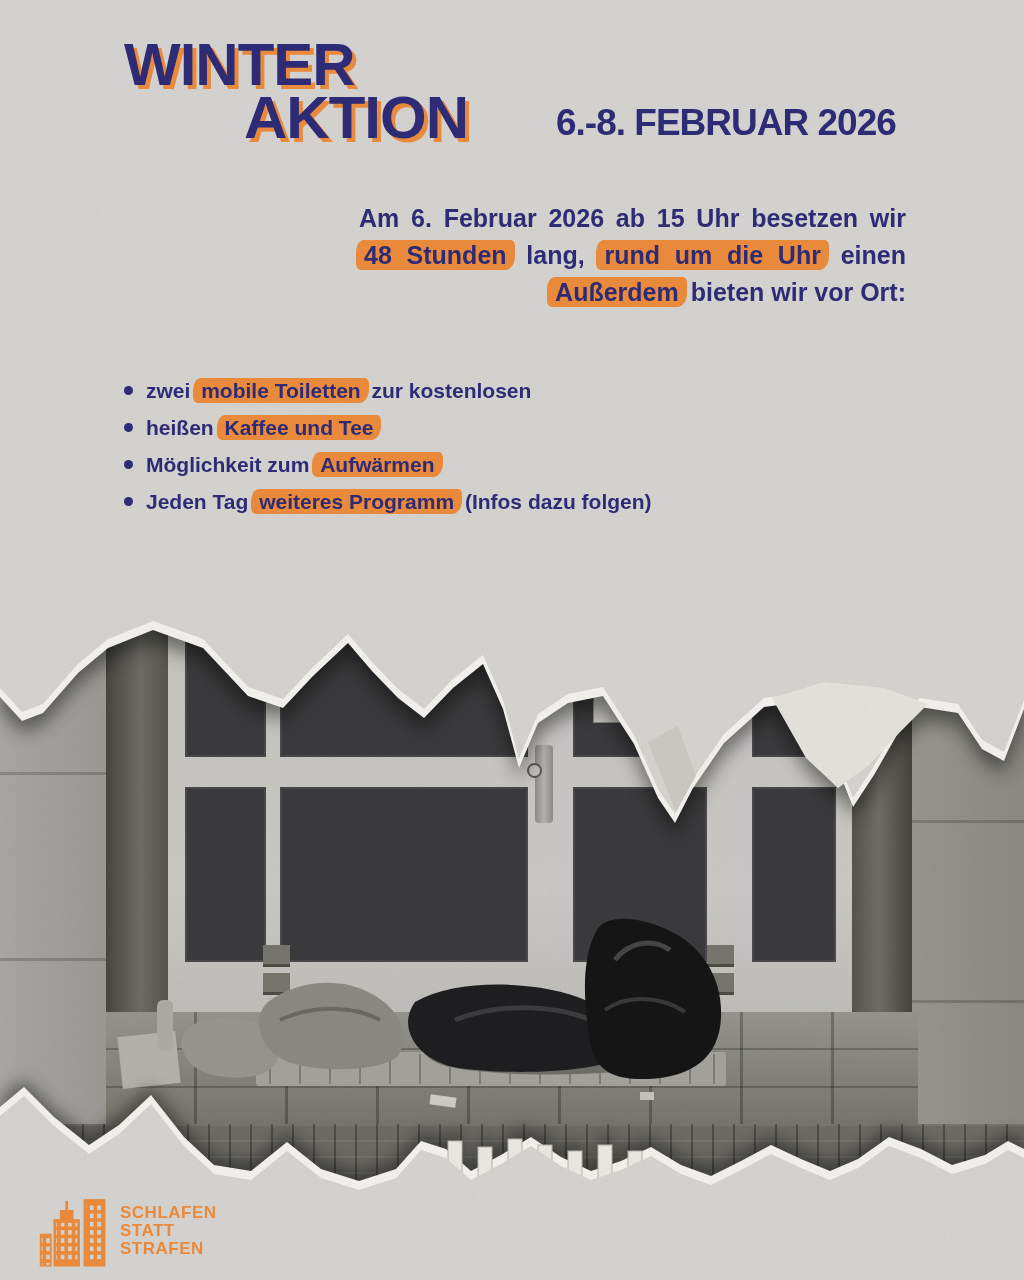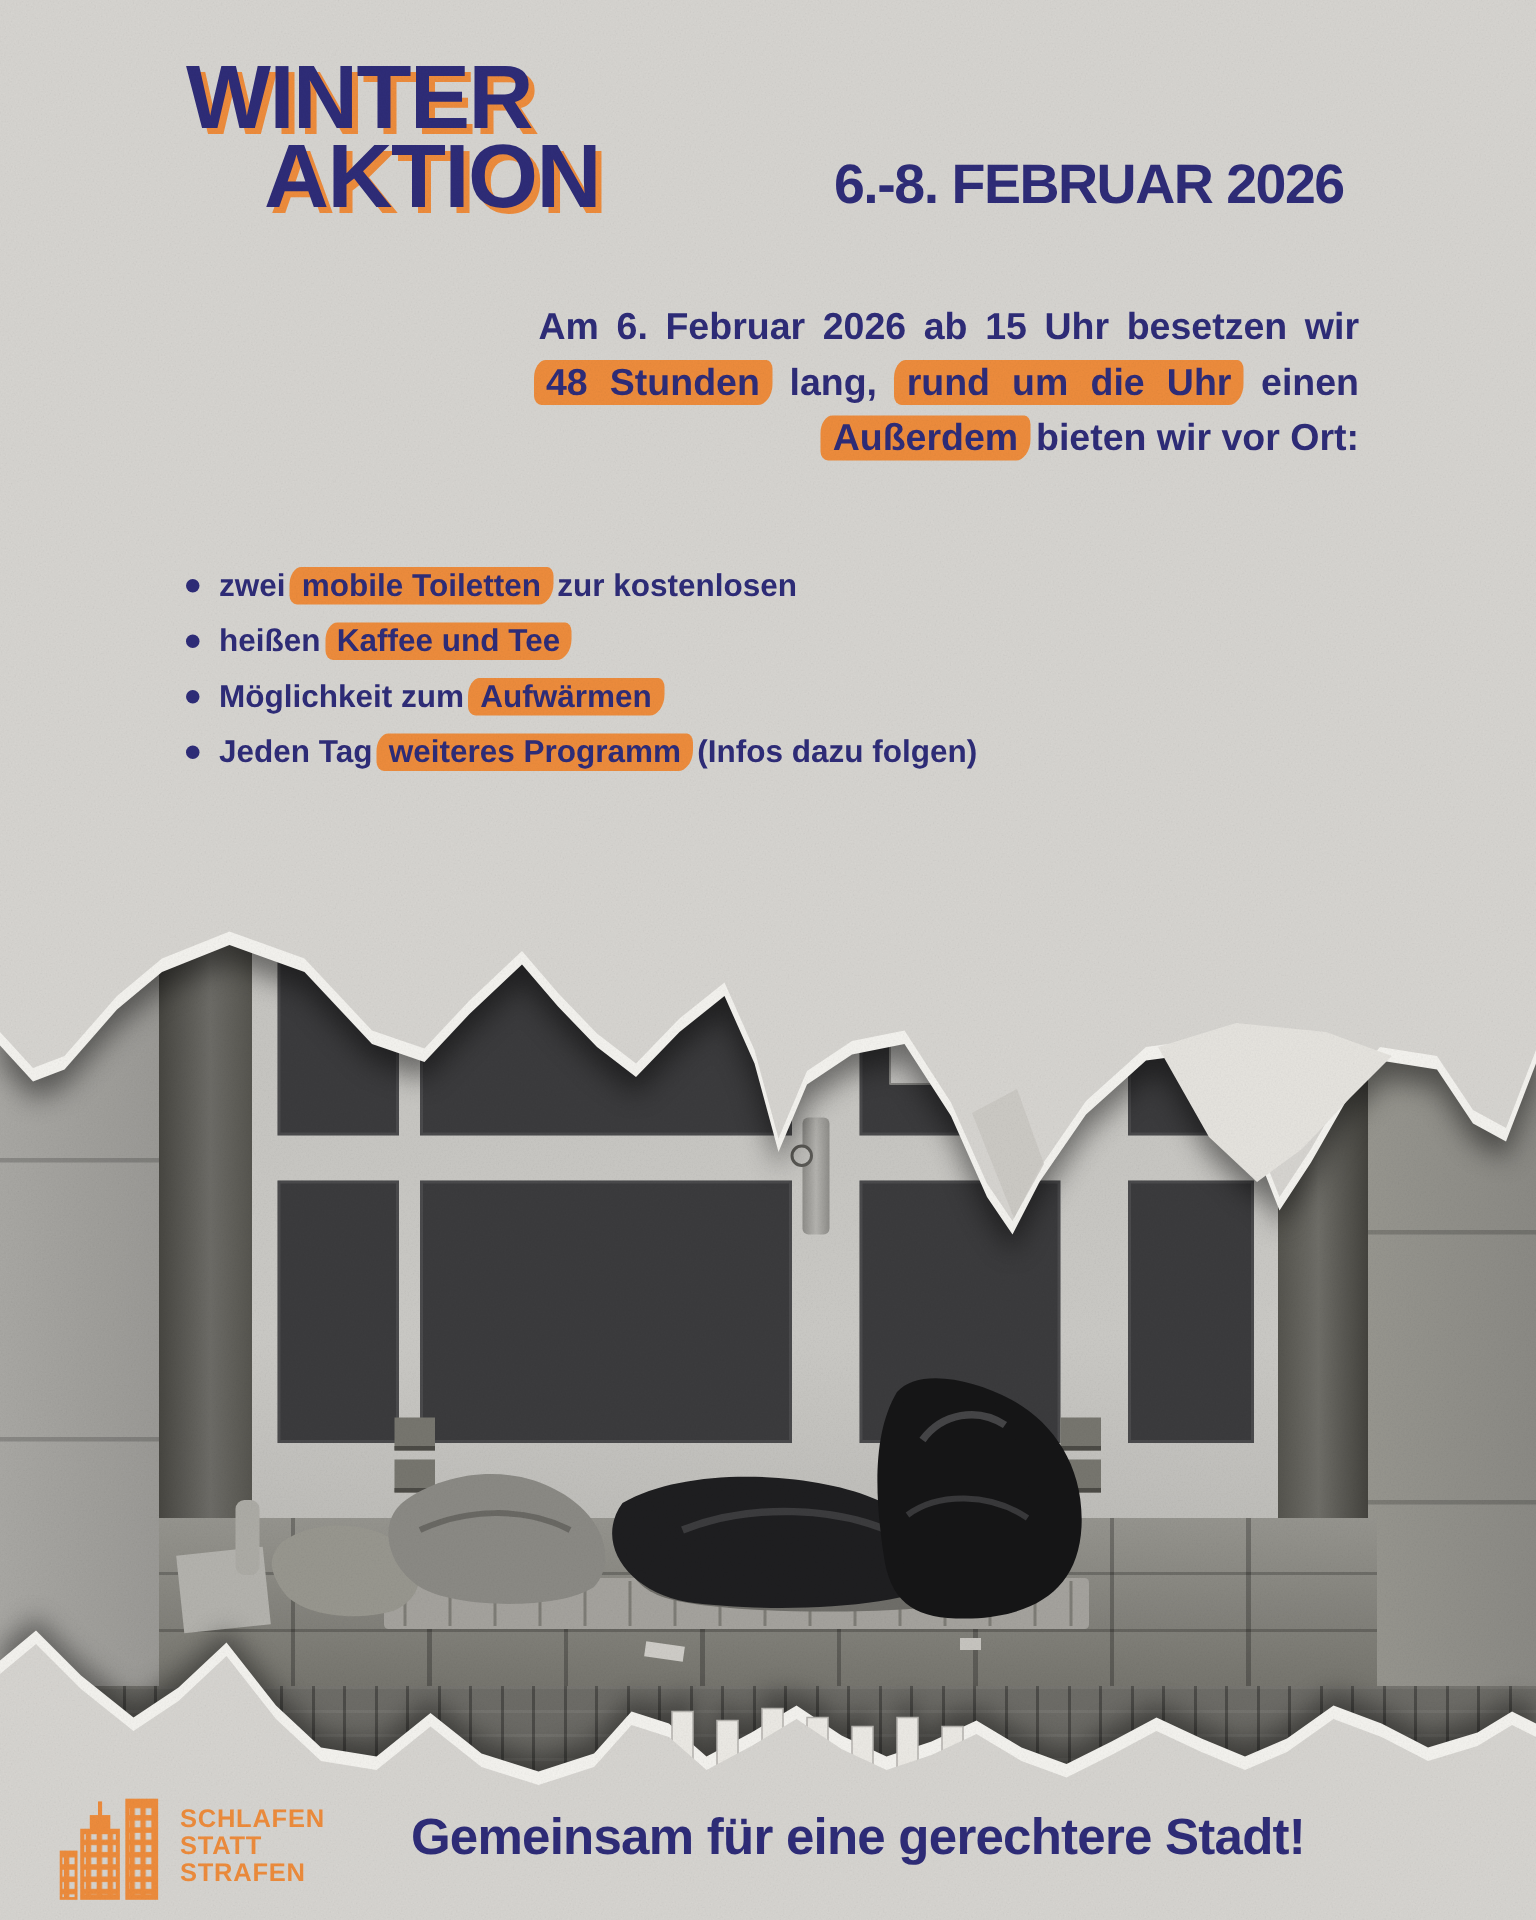--- a/index.html
+++ b/index.html
@@ -39,21 +39,21 @@
 
   
   .torn{position:absolute; inset:0; width:100%; height:100%; z-index:2; pointer-events:none;}
   .torn-top{filter:drop-shadow(0 12px 9px rgba(0,0,0,.45));}
   .torn-bottom{filter:drop-shadow(0 -9px 8px rgba(0,0,0,.40));}
 
   
   .content, .footer{position:absolute; inset:0; z-index:3; pointer-events:none;}
   .title{position:absolute; left:124px; top:36px; color:var(--navy); font-weight:700; letter-spacing:-1px; line-height:.95;}
   .title span{display:block; font-size:60px; text-shadow:4px 4px 0 var(--orange);}
-  .title .t2{margin-left:52px; margin-top:-4px;}
+  .title .t2{margin-left:120px; margin-top:-4px;}
   .date{position:absolute; left:556px; top:102px; width:370px; color:var(--navy); font-weight:700; font-size:37px; letter-spacing:-1px; white-space:nowrap;}
   .intro{position:absolute; left:344px; top:200px; width:562px; color:var(--navy); font-weight:700; font-size:25px; line-height:37px;}
   .tline{text-align:right;}
   .tline.just{text-align:justify; text-align-last:justify;margin-left:15px;}
   .bullets{position:absolute; left:122px; top:372px; width:710px; color:var(--navy); font-weight:700; font-size:21px; line-height:37px;}
   .bullet-item{position:relative; padding-left:24px;}
   .bullet-item .bline:first-child::before{content:""; position:absolute; left:2px; top:14px; width:9px; height:9px; border-radius:50%; background:var(--navy);}
   .hl{background:var(--orange); padding:1px 8px; margin:0 -3px;
       border-radius:8px 4px 10px 5px / 12px 6px 14px 6px;
       box-decoration-break:clone; -webkit-box-decoration-break:clone;}
@@ -215,21 +215,20 @@
         <rect x="20" y="30" width="23" height="44" fill="url(#win)"></rect>
         <rect x="4" y="46" width="9" height="30" fill="url(#win)"></rect>
         <rect x="53" y="8" width="18" height="66" fill="url(#win)"></rect>
       </svg>
       <div class="logo-text">
         <span>SCHLAFEN</span>
         <span>STATT</span>
         <span>STRAFEN</span>
       </div>
     </div>
-    <div class="slogan">Gemeinsam für eine gerechtere Stadt!</div>
   </div>
 
   <svg class="grain" aria-hidden="true">
     <filter id="grainF">
       <feTurbulence type="fractalNoise" baseFrequency="0.9" numOctaves="2" stitchTiles="stitch"></feTurbulence>
       <feColorMatrix type="saturate" values="0"></feColorMatrix>
     </filter>
     <rect width="100%" height="100%" filter="url(#grainF)"></rect>
   </svg>
 </div>

